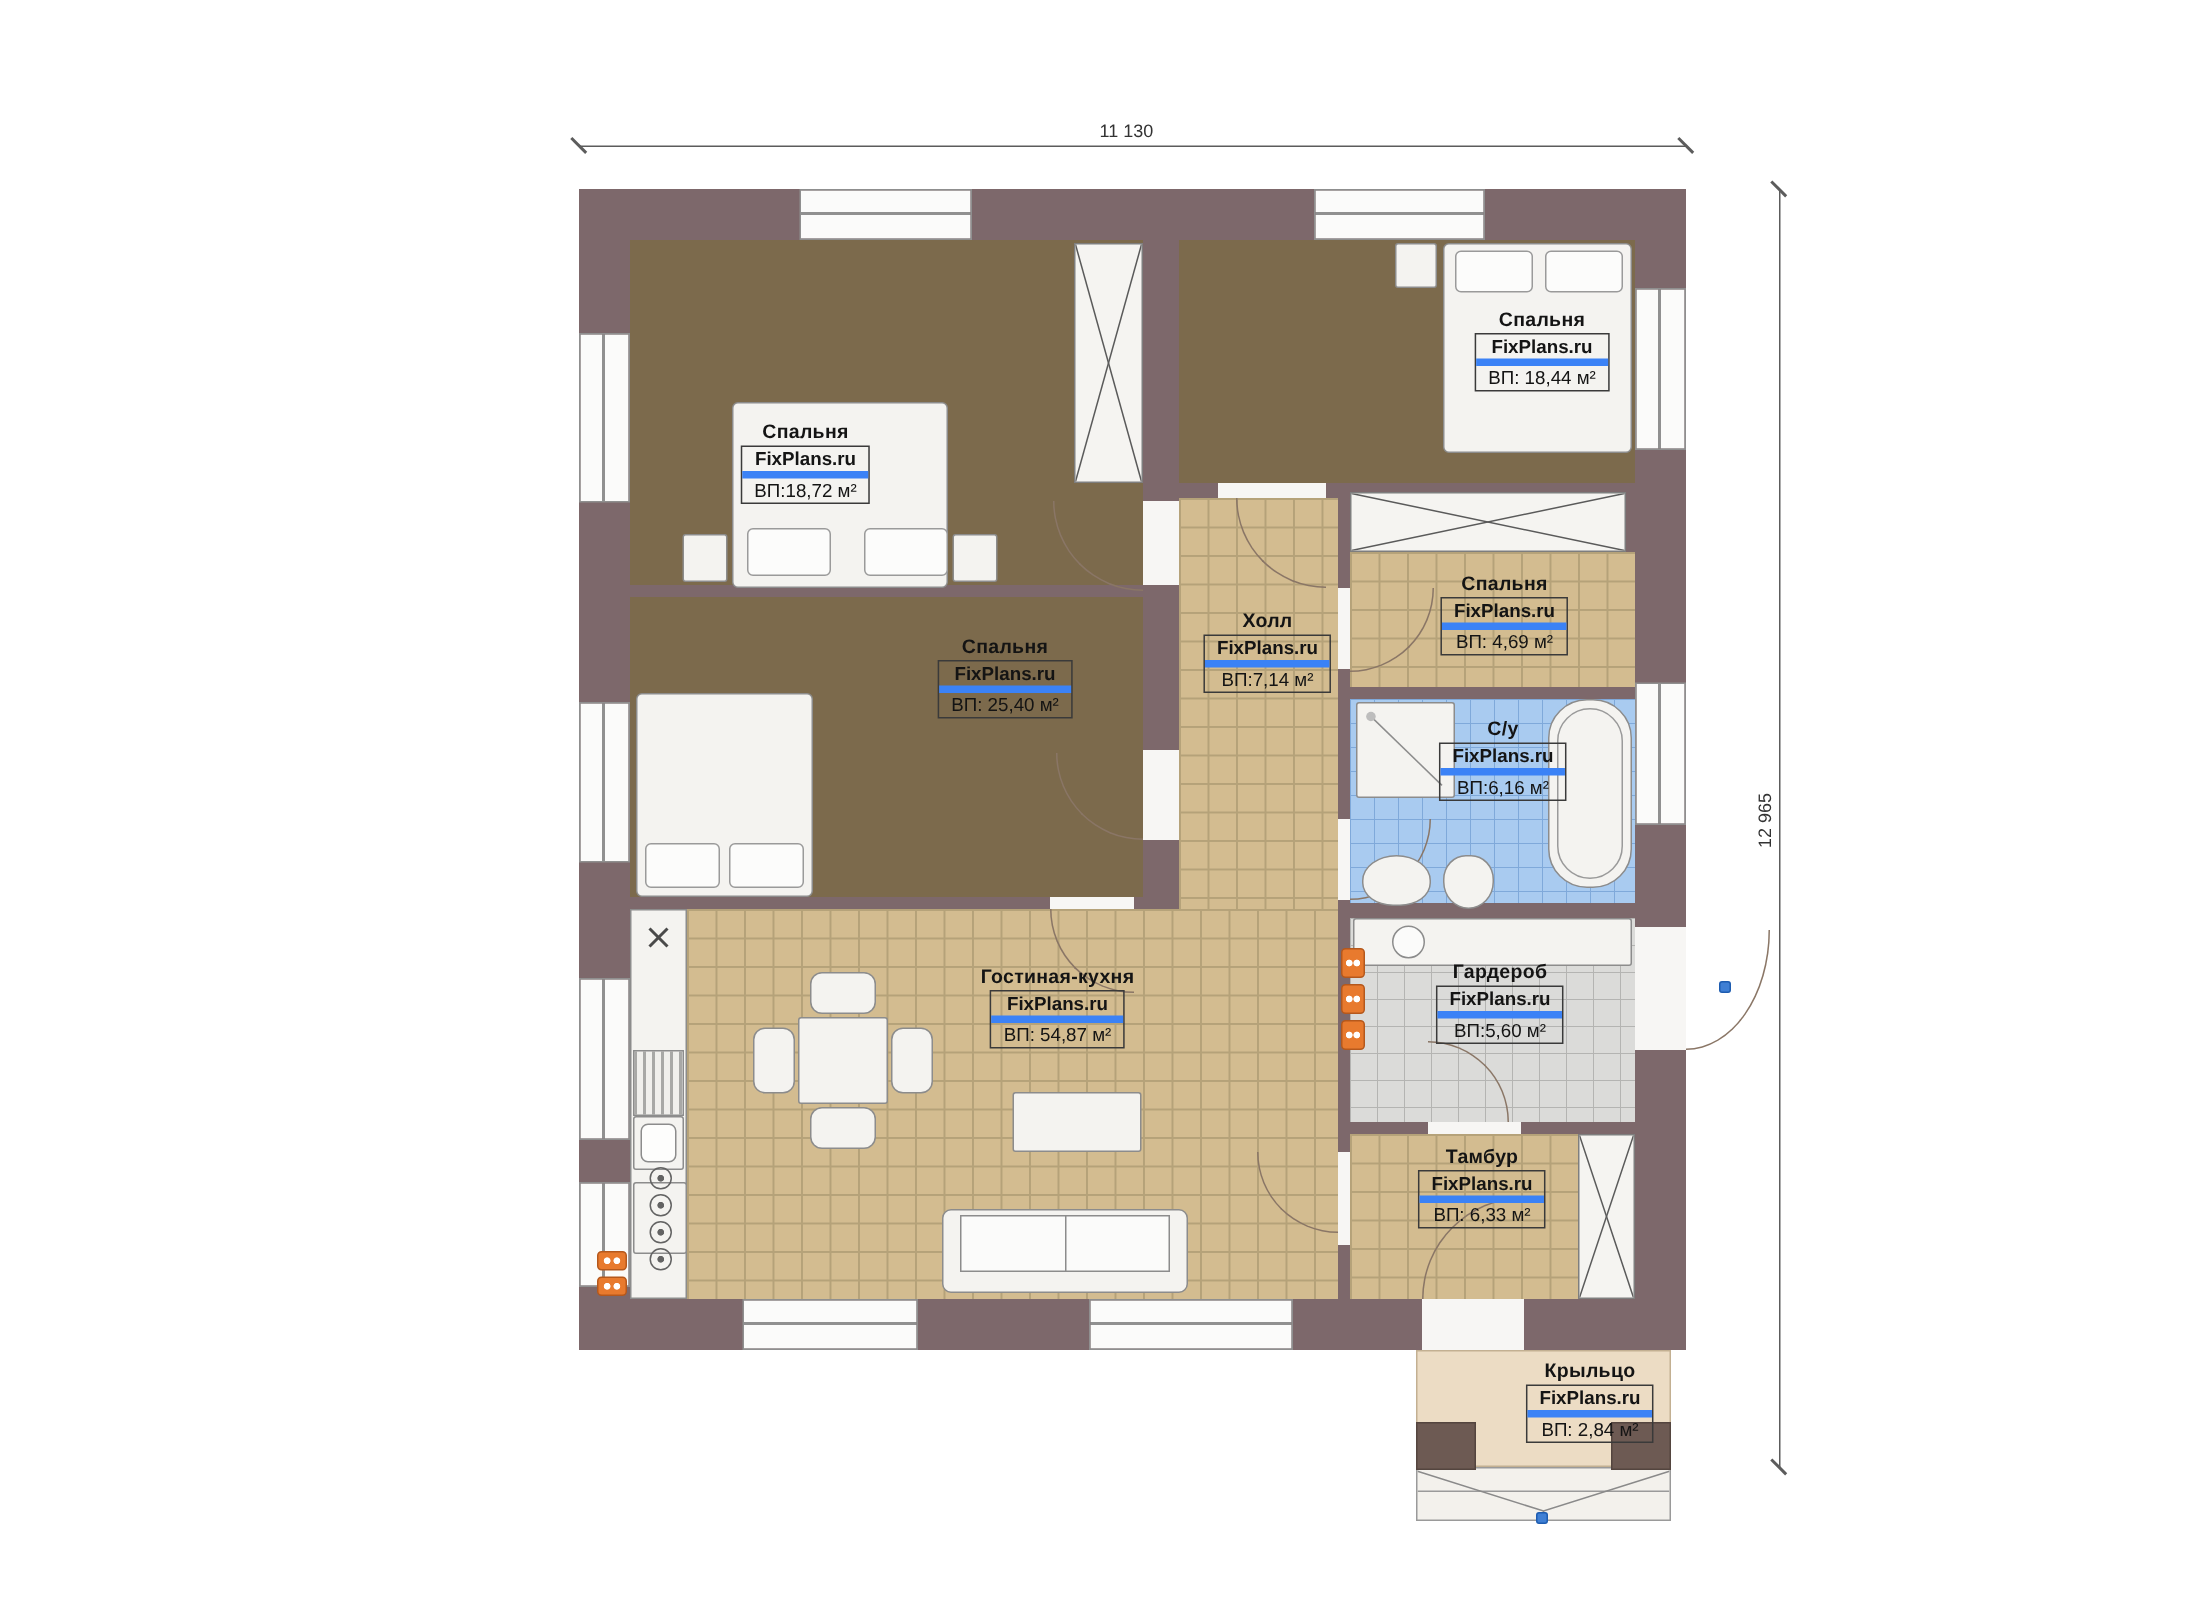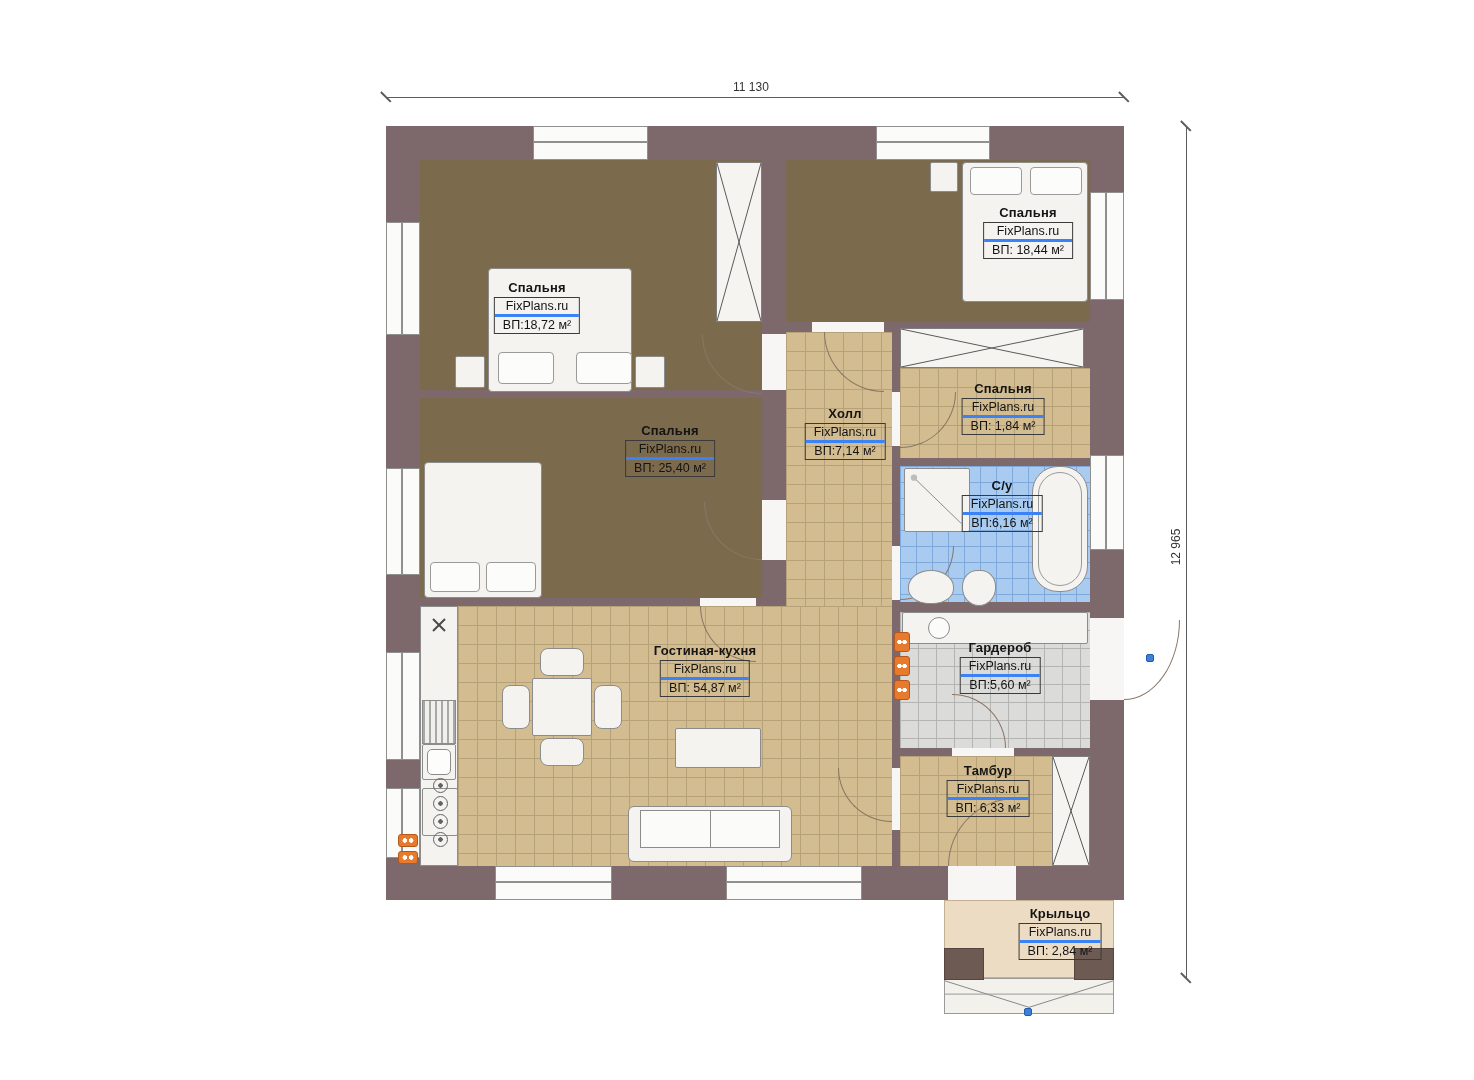--- a/index.html
+++ b/index.html
@@ -53,21 +53,21 @@
   .arc{border:0 solid #8a7666;z-index:5;background:transparent;}
   .arc-bl{border-left-width:1.5px;border-bottom-width:1.5px;border-bottom-left-radius:100%;}
   .arc-br{border-right-width:1.5px;border-bottom-width:1.5px;border-bottom-right-radius:100%;}
   .arc-tr{border-top-width:1.5px;border-right-width:1.5px;border-top-right-radius:100%;}
   .arc-tl{border-top-width:1.5px;border-left-width:1.5px;border-top-left-radius:100%;}
 
   
   .room-label{z-index:10;text-align:center;color:#141414;transform:translateX(-50%);white-space:nowrap;}
   .room-name{font-weight:bold;font-size:13px;margin-bottom:2px;letter-spacing:.2px;}
   .label-box{display:inline-block;border:1px solid #3a3a3a;font-size:12.5px;}
-  .label-box .wm{border-bottom:3px solid #3b82f6;padding:1px 8px;}
+  .label-box .wm{border-bottom:5px solid #3b82f6;padding:1px 8px;font-weight:bold;}
   .label-box .area{padding:1px 8px;}
 
   
   .dim-line{background:#5c5c5c;z-index:8;}
   .tick{width:14px;height:1.5px;background:#5c5c5c;transform:rotate(45deg);z-index:8;}
   .dim-text{font-size:12px;color:#333;z-index:8;}
   .dim-text-v{transform:rotate(-90deg);transform-origin:center;}
 
   .handle{width:8px;height:8px;background:#3f7fd4;border:1px solid #1d5cb0;border-radius:2px;z-index:12;}
 
@@ -253,21 +253,21 @@
     <div class="label-box"><div class="wm">FixPlans.ru</div><div class="area">ВП: 25,40 м²</div></div>
   </div>
 
   <div class="abs room-label" style="left:845px;top:406px;">
     <div class="room-name">Холл</div>
     <div class="label-box"><div class="wm">FixPlans.ru</div><div class="area">ВП:7,14 м²</div></div>
   </div>
 
   <div class="abs room-label" style="left:1003px;top:381px;">
     <div class="room-name">Спальня</div>
-    <div class="label-box"><div class="wm">FixPlans.ru</div><div class="area">ВП: 1,84 м²</div></div>
+    <div class="label-box"><div class="wm">FixPlans.ru</div><div class="area">ВП: 4,69 м²</div></div>
   </div>
 
   <div class="abs room-label" style="left:1002px;top:478px;">
     <div class="room-name">С/у</div>
     <div class="label-box"><div class="wm">FixPlans.ru</div><div class="area">ВП:6,16 м²</div></div>
   </div>
 
   <div class="abs room-label" style="left:705px;top:643px;">
     <div class="room-name">Гостиная-кухня</div>
     <div class="label-box"><div class="wm">FixPlans.ru</div><div class="area">ВП: 54,87 м²</div></div>

